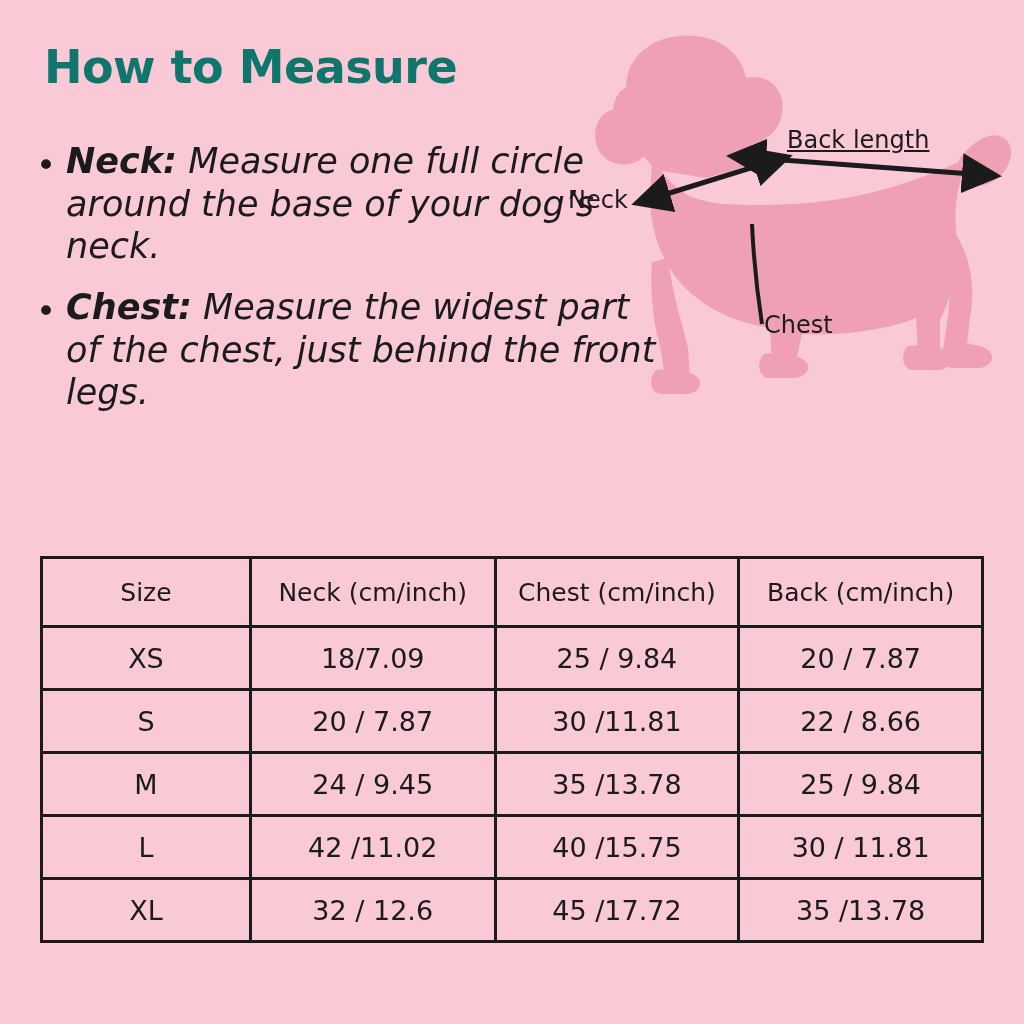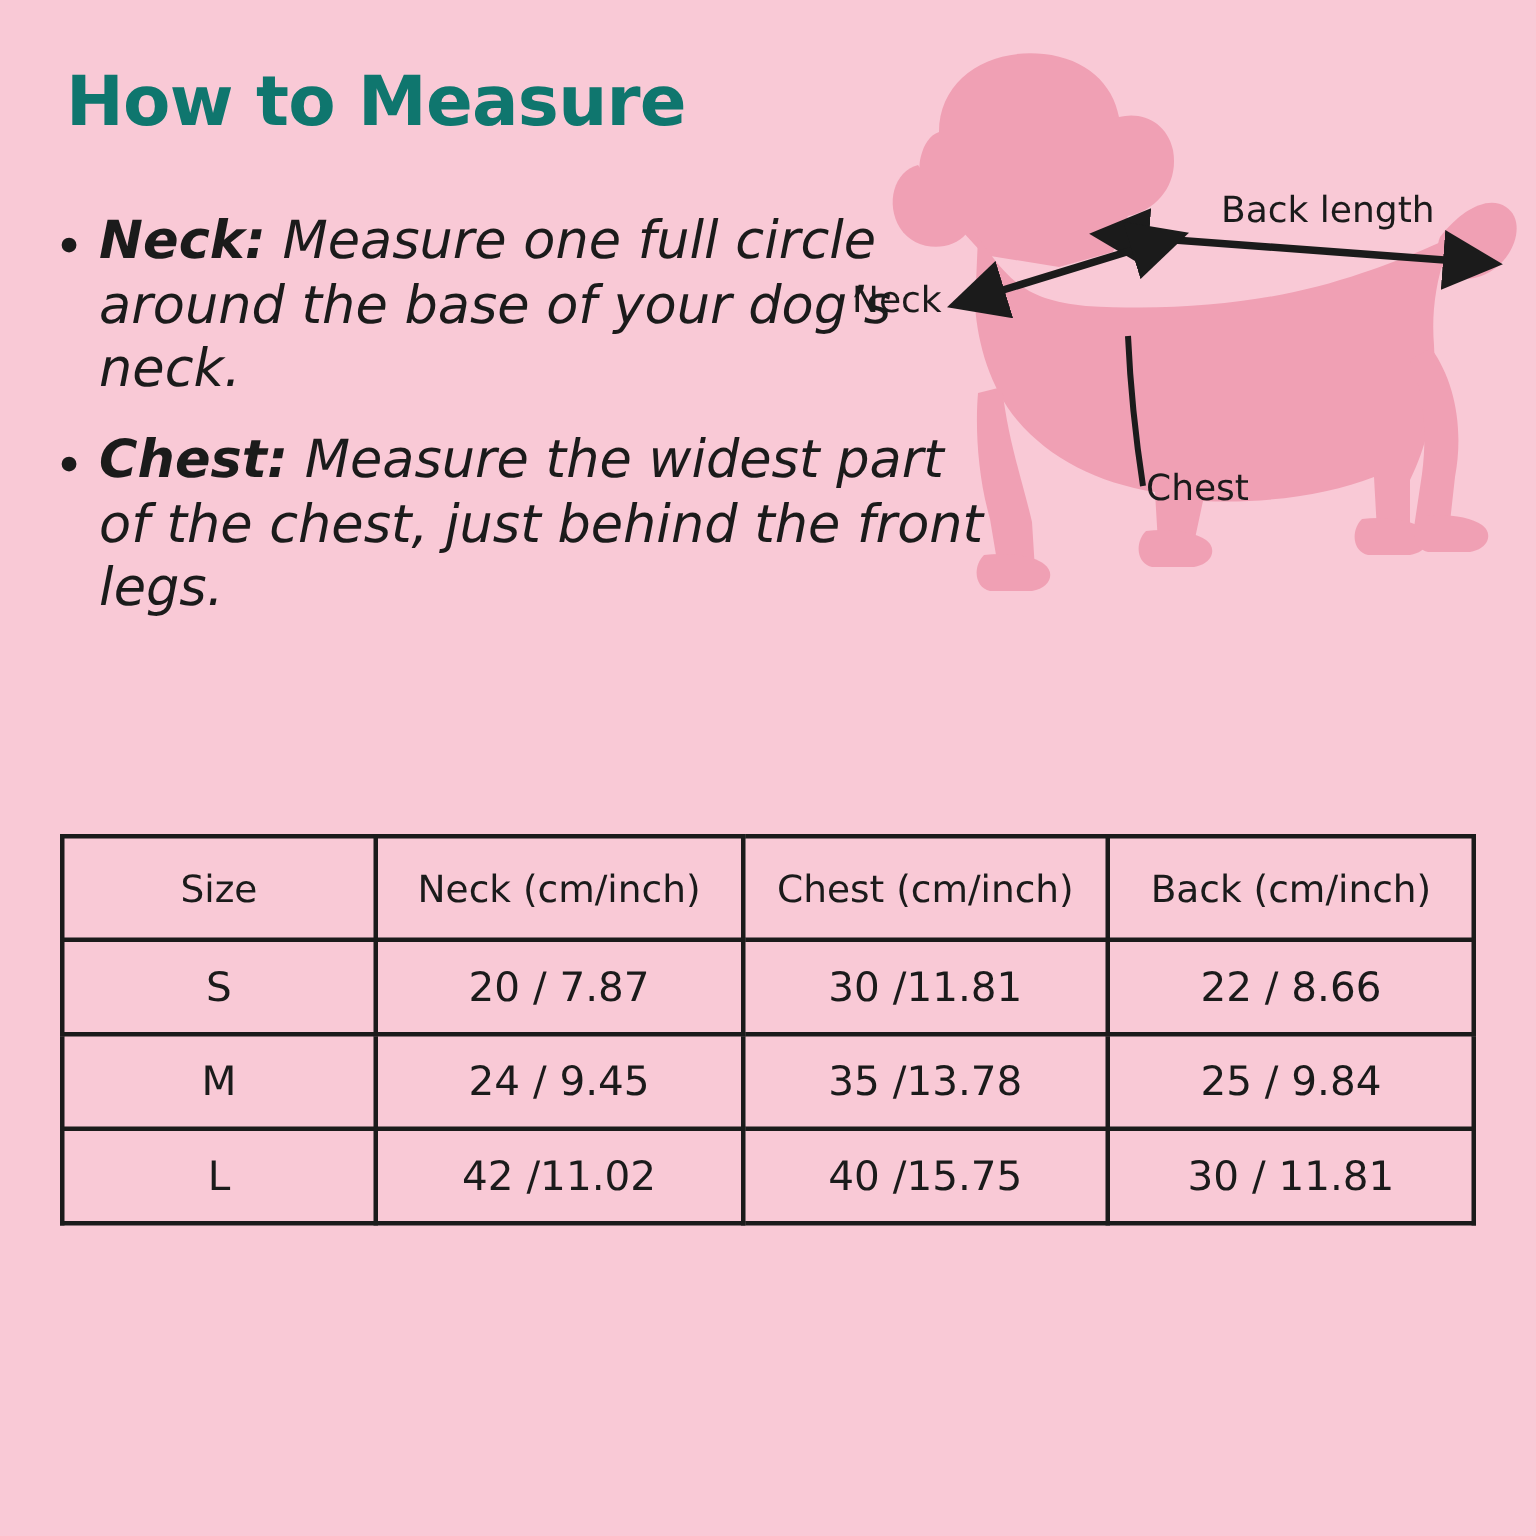--- a/index.html
+++ b/index.html
@@ -75,21 +75,21 @@
     position: absolute;
     left: 0;
     top: 0;
   }
   .dog-label {
     position: absolute;
     font-size: 24px;
     color: #1b1b1b;
     white-space: nowrap;
   }
-  #label-back   { left: 258px; top: 108px; }
+  #label-back   { left: 231px; top: 108px; text-decoration: underline; }
   #label-neck   { left: 12px;  top: 168px; }
   #label-chest  { left: 208px; top: 293px; }
 
   
   #size-table {
     position: absolute;
     left: 40px;
     top: 556px;
     width: 944px;
     border-collapse: collapse;
@@ -203,33 +203,45 @@
     <thead>
       <tr>
         <th>Size</th>
         <th>Neck (cm/inch)</th>
         <th>Chest (cm/inch)</th>
         <th>Back (cm/inch)</th>
       </tr>
     </thead>
     <tbody>
       <tr>
+        <td>XS</td>
+        <td>18/7.09</td>
+        <td>25 / 9.84</td>
+        <td>20 / 7.87</td>
+      </tr>
+      <tr>
         <td>S</td>
         <td>20 / 7.87</td>
         <td>30 /11.81</td>
         <td>22 / 8.66</td>
       </tr>
       <tr>
         <td>M</td>
         <td>24 / 9.45</td>
         <td>35 /13.78</td>
         <td>25 / 9.84</td>
       </tr>
       <tr>
         <td>L</td>
         <td>42 /11.02</td>
         <td>40 /15.75</td>
         <td>30 / 11.81</td>
       </tr>
+      <tr>
+        <td>XL</td>
+        <td>32 / 12.6</td>
+        <td>45 /17.72</td>
+        <td>35 /13.78</td>
+      </tr>
     </tbody>
   </table>
 
 </div>
 
 </body></html>

